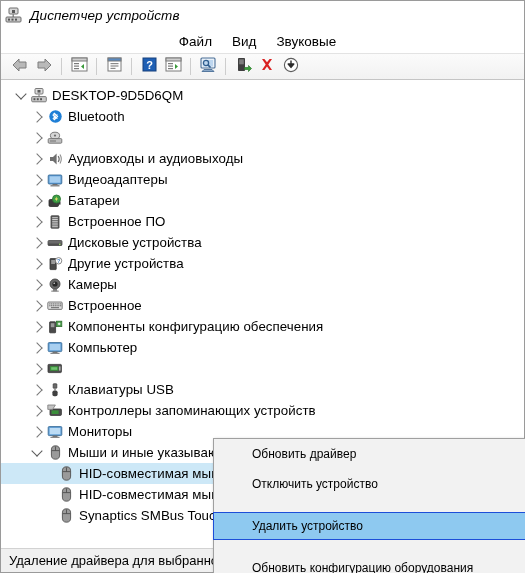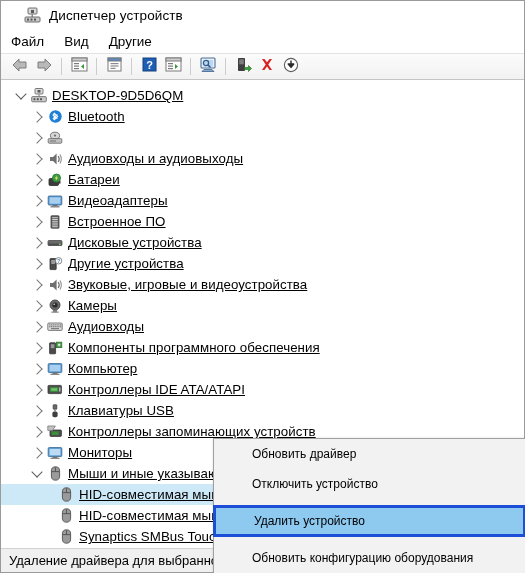--- a/index.html
+++ b/index.html
@@ -12,34 +12,36 @@
   .window{
     position:relative;width:525px;height:573px;
     background:#ffffff;
     border:1px solid #9a9a9a;
     box-sizing:border-box;
     display:flex;flex-direction:column;
   }
   
   .titlebar{
     height:29px;min-height:29px;background:#ffffff;
-    display:flex;align-items:center;padding-left:23px;
+    display:flex;align-items:center;padding-left:4px;
     box-sizing:border-box;
+    font-style:italic;
   }
   .title-icon{
     width:17px;height:17px;position:relative;margin-right:8px;flex:none;
   }
   .title-text{
     font-size:13.5px;color:#000;letter-spacing:.1px;white-space:nowrap;
   }
   
   .menubar{
     height:23px;min-height:23px;background:#ffffff;
     display:flex;align-items:center;padding-left:10px;
     box-sizing:border-box;
+    justify-content:center;
   }
   .menubar .mi{
     font-size:13.5px;color:#000;padding:1px 11px 2px 0;margin-right:9px;
     white-space:nowrap;cursor:default;
   }
   
   .toolbar{
     height:27px;min-height:27px;
     background:linear-gradient(#fbfbfb,#f2f2f2);
     border-top:1px solid #e3e3e3;
@@ -61,21 +63,21 @@
     height:21px;display:flex;align-items:center;white-space:nowrap;
     padding-left:12px;box-sizing:border-box;cursor:default;
   }
   .row .twisty{
     width:17px;height:17px;flex:none;display:flex;align-items:center;justify-content:center;
   }
   .row .ticon{
     width:18px;height:17px;flex:none;margin-right:4px;position:relative;
     display:flex;align-items:center;justify-content:center;
   }
-  .row .label{font-size:13.3px;color:#000;letter-spacing:.05px;text-decoration:underline;}
+  .row .label{font-size:13.3px;color:#000;letter-spacing:.05px;}
   .row.lvl1{padding-left:12px;}
   .row.lvl2{padding-left:28px;}
   .row.lvl3{padding-left:56px;}
   .row.selected{background:#cde8f7;}
   .row.selected .label{color:#000;}
   
   .chev{
     width:7px;height:7px;border-right:1.6px solid #787878;border-bottom:1.6px solid #787878;
     transform:rotate(-45deg);margin-left:-2px;
   }
@@ -106,22 +108,22 @@
     white-space:nowrap;cursor:default;box-sizing:border-box;
   }
   .ctx-item.tall{height:30px;}
   .ctx-item.bold{font-weight:bold;}
   .ctx-item.highlight{
     background:#8ec9f0;
   }
   .ctx-sep{height:1px;background:#d0d0d0;margin:3px 6px 3px 10px;}
   .ctx-hl-wrap{
     position:relative;
-    border:3px solid #1d4ed8;
-    margin:6px -1px;
+    border:1px solid #1d4ed8;
+    margin:13px -1px;
   }
 </style>
 </head>
 <body>
 
 <div class="window">
 
   <div class="titlebar">
     <span class="title-icon">
       <svg width="17" height="17" viewBox="0 0 17 17">
@@ -133,21 +135,21 @@
         <rect x="6.5" y="11.6" width="2" height="2" fill="#555"></rect>
         <rect x="10" y="11.6" width="2" height="2" fill="#555"></rect>
       </svg>
     </span>
     <span class="title-text">Диспетчер устройств</span>
   </div>
 
   <div class="menubar">
     <span class="mi">Файл</span>
     <span class="mi">Вид</span>
-    <span class="mi">Другие</span>
+    <span class="mi">Звуковые</span>
   </div>
 
   <div class="toolbar">
     <div class="tb-btn">
       <span>
         <svg width="18" height="16" viewBox="0 0 18 16">
           <path d="M8 2 L2 8 L8 14 L8 11 L15 11 L15 5 L8 5 Z" fill="#b9b9b9" stroke="#7d7d7d" stroke-width="1" stroke-linejoin="round"></path>
         </svg>
       </span>
     </div>
@@ -303,42 +305,42 @@
       </span>
       <span class="label">Аудиовходы и аудиовыходы</span>
     </div>
 
     <div class="row lvl2">
       <span class="twisty">
           <span class="chev"></span>
         </span>
       <span class="ticon">
         <svg width="16" height="14" viewBox="0 0 16 14">
+          <rect x="1.2" y="2" width="13.6" height="9" rx="1" fill="#5b9bd5" stroke="#3c6e99" stroke-width="0.9"></rect>
+          <rect x="2.6" y="3.3" width="10.8" height="6.4" fill="#a8cff0"></rect>
+          <rect x="5.5" y="11" width="5" height="1.4" fill="#6f6f6f"></rect>
+          <rect x="3.4" y="12.1" width="9.2" height="1.3" rx="0.5" fill="#8a8a8a"></rect>
+        </svg>
+      </span>
+      <span class="label">Видеоадаптеры</span>
+    </div>
+
+    <div class="row lvl2">
+      <span class="twisty">
+          <span class="chev"></span>
+        </span>
+      <span class="ticon">
+        <svg width="16" height="14" viewBox="0 0 16 14">
           <rect x="2" y="5.5" width="9.5" height="7" rx="1.2" fill="#3c3c3c" stroke="#2a2a2a" stroke-width="0.8"></rect>
           <rect x="11.5" y="7.4" width="2" height="3.2" fill="#3c3c3c"></rect>
           <circle cx="9.5" cy="5" r="4" fill="#3f9e46" stroke="#2f7a36" stroke-width="0.9"></circle>
           <path d="M9.8 2.5 L7.8 5.4 L9.3 5.4 L8.9 7.6 L11 4.6 L9.5 4.6 Z" fill="#ffe86a"></path>
         </svg>
       </span>
       <span class="label">Батареи</span>
-    </div>
-
-    <div class="row lvl2">
-      <span class="twisty">
-          <span class="chev"></span>
-        </span>
-      <span class="ticon">
-        <svg width="16" height="14" viewBox="0 0 16 14">
-          <rect x="1.2" y="2" width="13.6" height="9" rx="1" fill="#5b9bd5" stroke="#3c6e99" stroke-width="0.9"></rect>
-          <rect x="2.6" y="3.3" width="10.8" height="6.4" fill="#a8cff0"></rect>
-          <rect x="5.5" y="11" width="5" height="1.4" fill="#6f6f6f"></rect>
-          <rect x="3.4" y="12.1" width="9.2" height="1.3" rx="0.5" fill="#8a8a8a"></rect>
-        </svg>
-      </span>
-      <span class="label">Видеоадаптеры</span>
     </div>
 
     <div class="row lvl2">
       <span class="twisty">
           <span class="chev"></span>
         </span>
       <span class="ticon">
         <svg width="14" height="14" viewBox="0 0 14 14">
           <rect x="3" y="0.8" width="8" height="12.4" rx="0.6" fill="#5f5f5f" stroke="#3c3c3c" stroke-width="0.8"></rect>
           <rect x="4.2" y="2.2" width="5.6" height="1" fill="#cfcfcf"></rect>
@@ -374,33 +376,20 @@
         <svg width="15" height="14" viewBox="0 0 15 14">
           <rect x="2" y="1.6" width="6.2" height="11" rx="0.6" fill="#4a4a4a" stroke="#333" stroke-width="0.8"></rect>
           <rect x="3.2" y="3" width="3.8" height="4" fill="#9a9a9a"></rect>
           <circle cx="10.6" cy="3.8" r="3.2" fill="#ffffff" stroke="#7a7a7a" stroke-width="0.9"></circle>
           <text x="10.6" y="5.9" font-family="Liberation Sans, sans-serif" font-size="5.2" font-weight="bold" fill="#4a7fc0" text-anchor="middle">?</text>
         </svg>
       </span>
       <span class="label">Другие устройства</span>
     </div>
 
-    <div class="row lvl2">
-      <span class="twisty">
-          <span class="chev"></span>
-        </span>
-      <span class="ticon">
-        <svg width="15" height="14" viewBox="0 0 15 14">
-          <path d="M2 5 L5 5 L8.6 1.6 L8.6 12.4 L5 9 L2 9 Z" fill="#6f6f6f"></path>
-          <path d="M10.2 4 Q12.2 7 10.2 10" stroke="#6f6f6f" stroke-width="1.2" fill="none"></path>
-          <path d="M12 2.4 Q14.6 7 12 11.6" stroke="#8f8f8f" stroke-width="1.1" fill="none"></path>
-        </svg>
-      </span>
-      <span class="label">Звуковые, игровые и видеоустройства</span>
-    </div>
 
     <div class="row lvl2">
       <span class="twisty">
           <span class="chev"></span>
         </span>
       <span class="ticon">
         <svg width="14" height="14" viewBox="0 0 14 14">
           <circle cx="7" cy="6" r="5" fill="#6a6a6a" stroke="#434343" stroke-width="0.9"></circle>
           <circle cx="7" cy="6" r="2.6" fill="#2a2a2a"></circle>
           <circle cx="6.2" cy="5.2" r="0.8" fill="#dadada"></circle>
@@ -430,36 +419,36 @@
               <rect x="4" y="5.1" width="1.3" height="1.2"></rect>
             <rect x="5.8" y="5.1" width="1.3" height="1.2"></rect>
               <rect x="7.6" y="5.1" width="1.3" height="1.2"></rect>
             <rect x="9.4" y="5.1" width="1.3" height="1.2"></rect>
               <rect x="11.2" y="5.1" width="1.3" height="1.2"></rect>
             <rect x="13" y="5.1" width="1.3" height="1.2"></rect>
             <rect x="4" y="7" width="8" height="1.2"></rect>
           </g>
         </svg>
       </span>
-      <span class="label">Аудиовходы</span>
+      <span class="label">Встроенное</span>
     </div>
 
     <div class="row lvl2">
       <span class="twisty">
           <span class="chev"></span>
         </span>
       <span class="ticon">
         <svg width="15" height="14" viewBox="0 0 15 14">
           <rect x="1.6" y="1.8" width="6" height="11" rx="0.6" fill="#4a4a4a" stroke="#333" stroke-width="0.8"></rect>
           <rect x="2.8" y="3.2" width="3.6" height="4" fill="#9a9a9a"></rect>
           <rect x="8.4" y="1.2" width="5.4" height="5.4" fill="#4a9b4a" stroke="#2f6f2f" stroke-width="0.8"></rect>
           <path d="M11.1 2.6 L11.1 5.2 M9.8 3.9 L12.4 3.9" stroke="#ffffff" stroke-width="1"></path>
         </svg>
       </span>
-      <span class="label">Компоненты программного обеспечения</span>
+      <span class="label">Компоненты конфигурацию обеспечения</span>
     </div>
 
     <div class="row lvl2">
       <span class="twisty">
           <span class="chev"></span>
         </span>
       <span class="ticon">
         <svg width="16" height="14" viewBox="0 0 16 14">
           <rect x="1.2" y="1.6" width="13.6" height="9" rx="1" fill="#5b9bd5" stroke="#3c6e99" stroke-width="0.9"></rect>
           <rect x="2.6" y="2.9" width="10.8" height="6.4" fill="#a8cff0"></rect>
@@ -475,21 +464,20 @@
           <span class="chev"></span>
         </span>
       <span class="ticon">
         <svg width="16" height="13" viewBox="0 0 16 13">
           <rect x="1" y="2.4" width="13.4" height="8.2" rx="0.8" fill="#4e4e4e" stroke="#333" stroke-width="0.8"></rect>
           <rect x="3" y="4.2" width="8.4" height="4.6" fill="#3a8f3a"></rect>
           <rect x="4.2" y="5.2" width="6" height="2.6" fill="#6fc26f"></rect>
           <rect x="12.1" y="4.4" width="1.4" height="4.2" fill="#bfbfbf"></rect>
         </svg>
       </span>
-      <span class="label">Контроллеры IDE ATA/ATAPI</span>
     </div>
 
     <div class="row lvl2">
       <span class="twisty">
           <span class="chev"></span>
         </span>
       <span class="ticon">
         <svg width="12" height="14" viewBox="0 0 12 14">
           <rect x="4.2" y="0.8" width="3.6" height="4.4" rx="0.5" fill="#6a6a6a" stroke="#3f3f3f" stroke-width="0.8"></rect>
           <rect x="5.2" y="5.2" width="1.6" height="2.2" fill="#8a8a8a"></rect>

